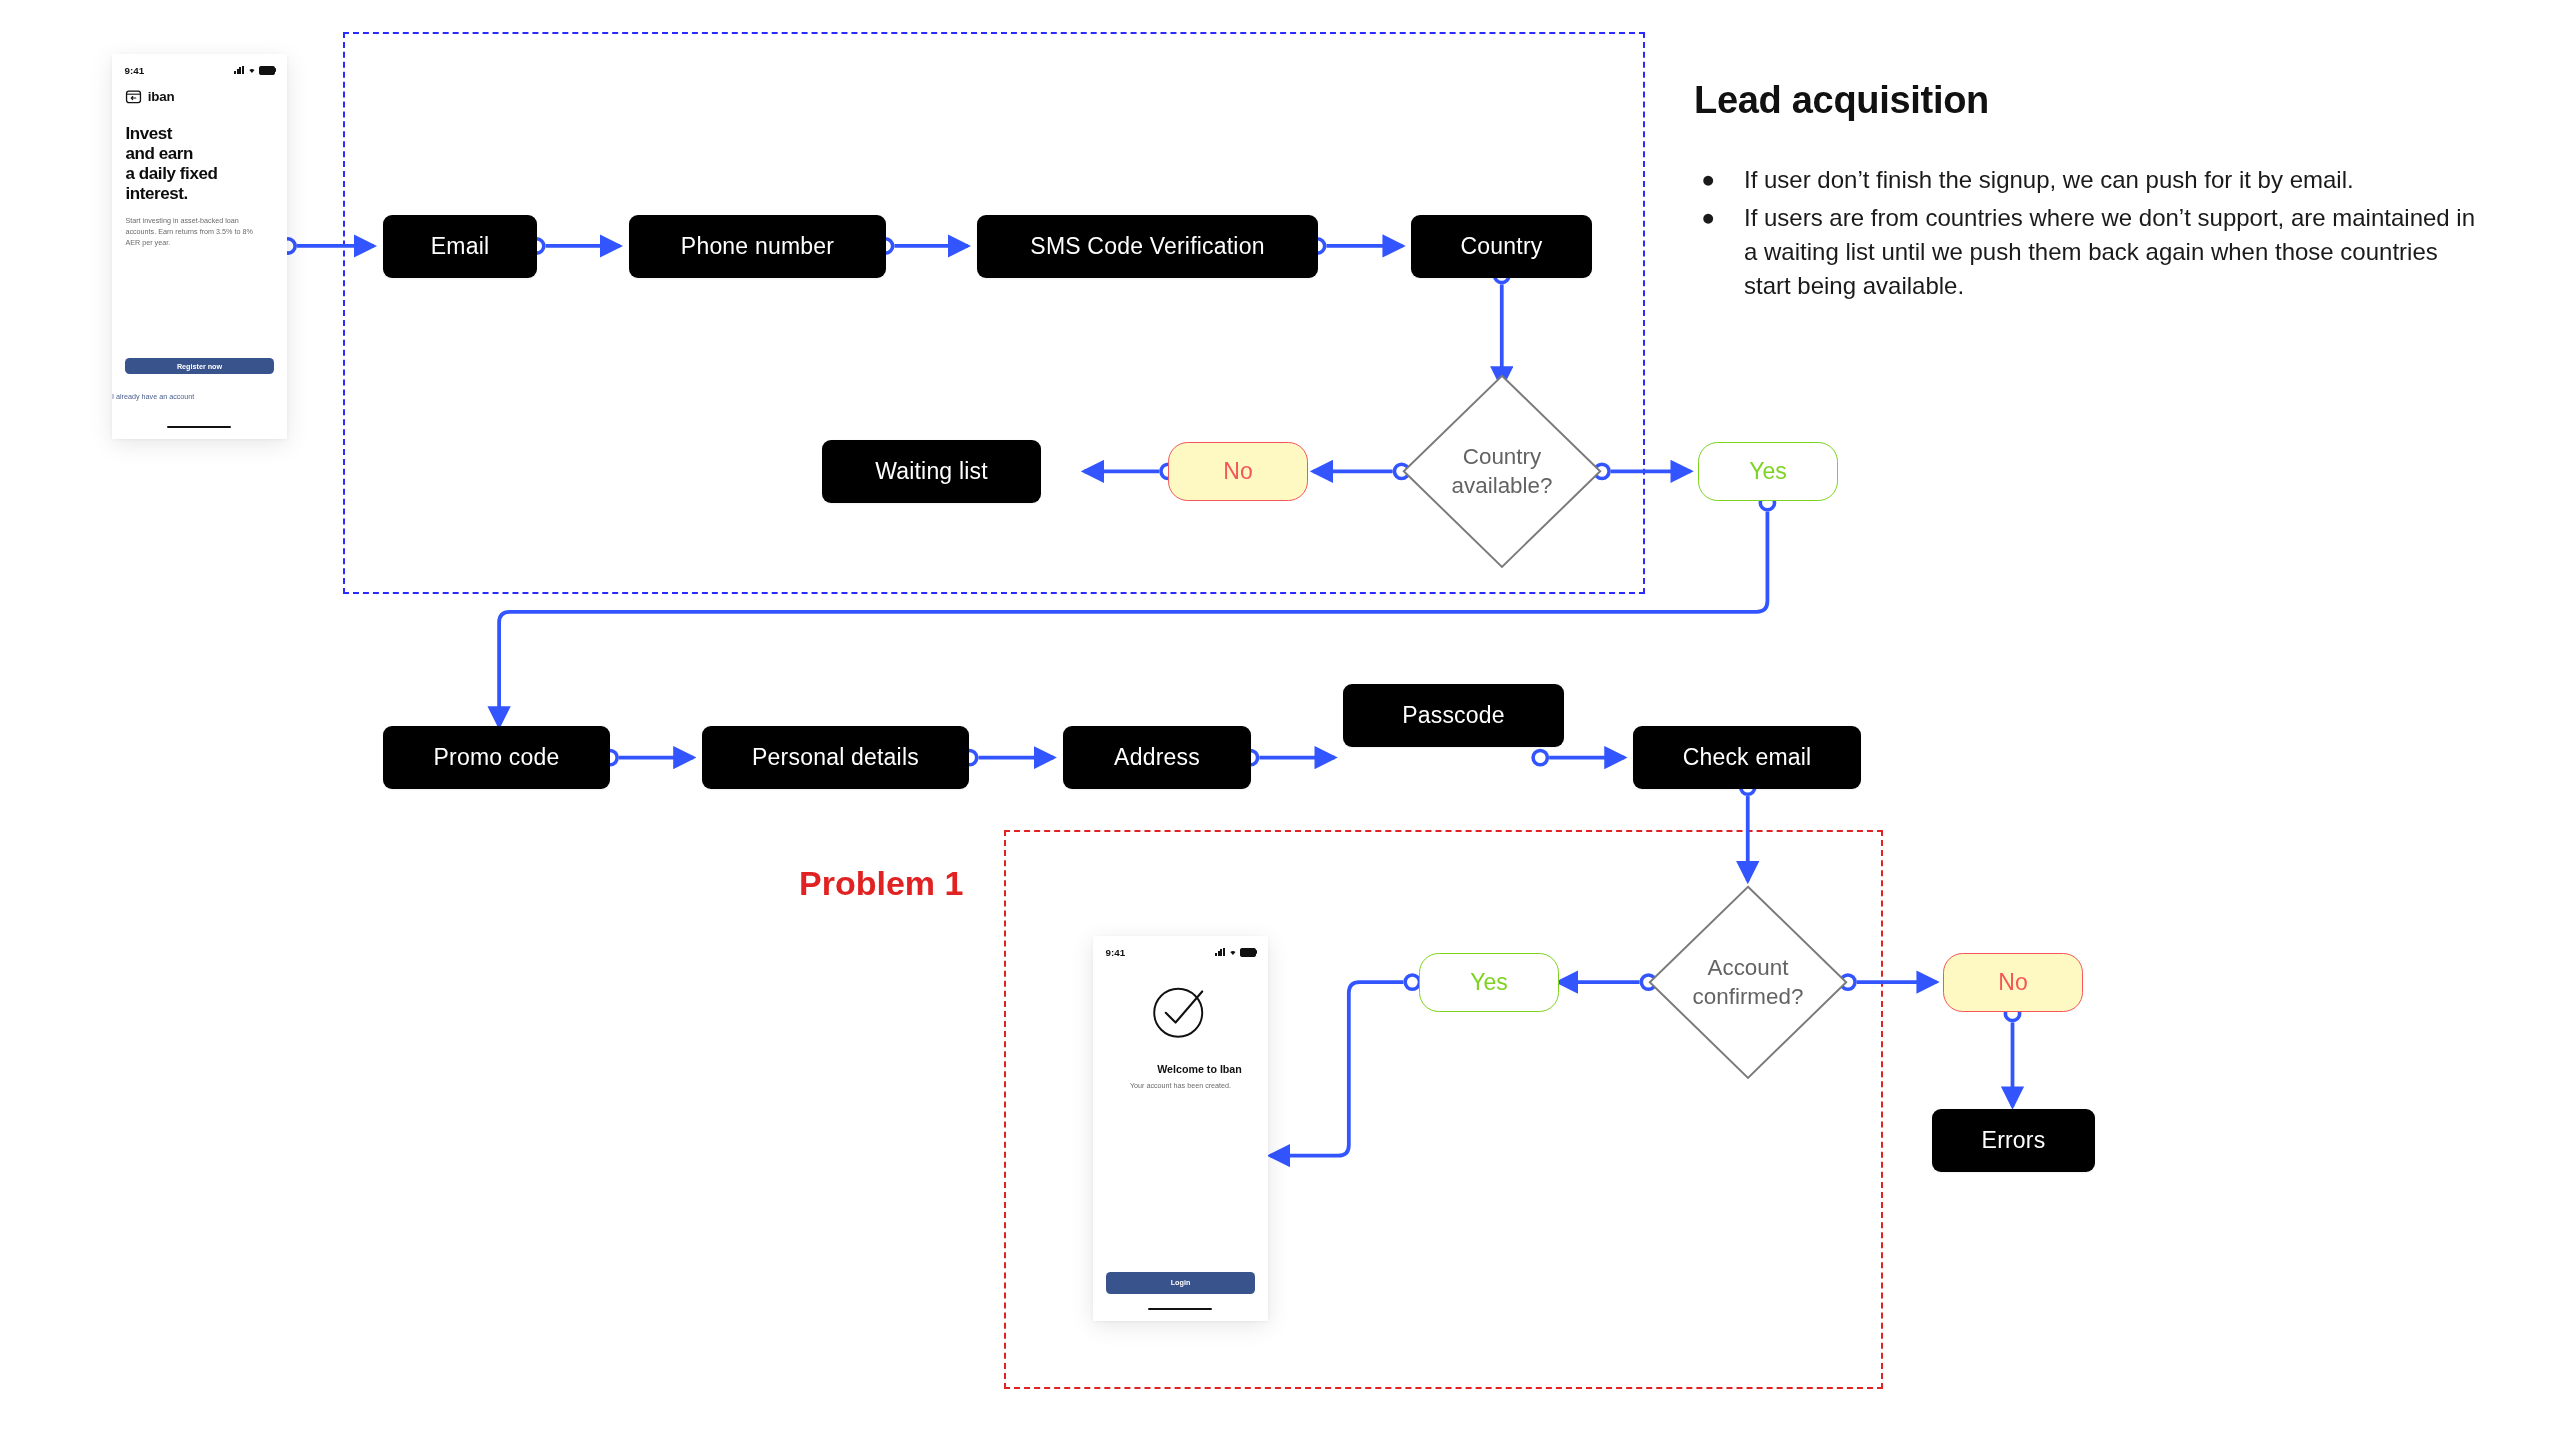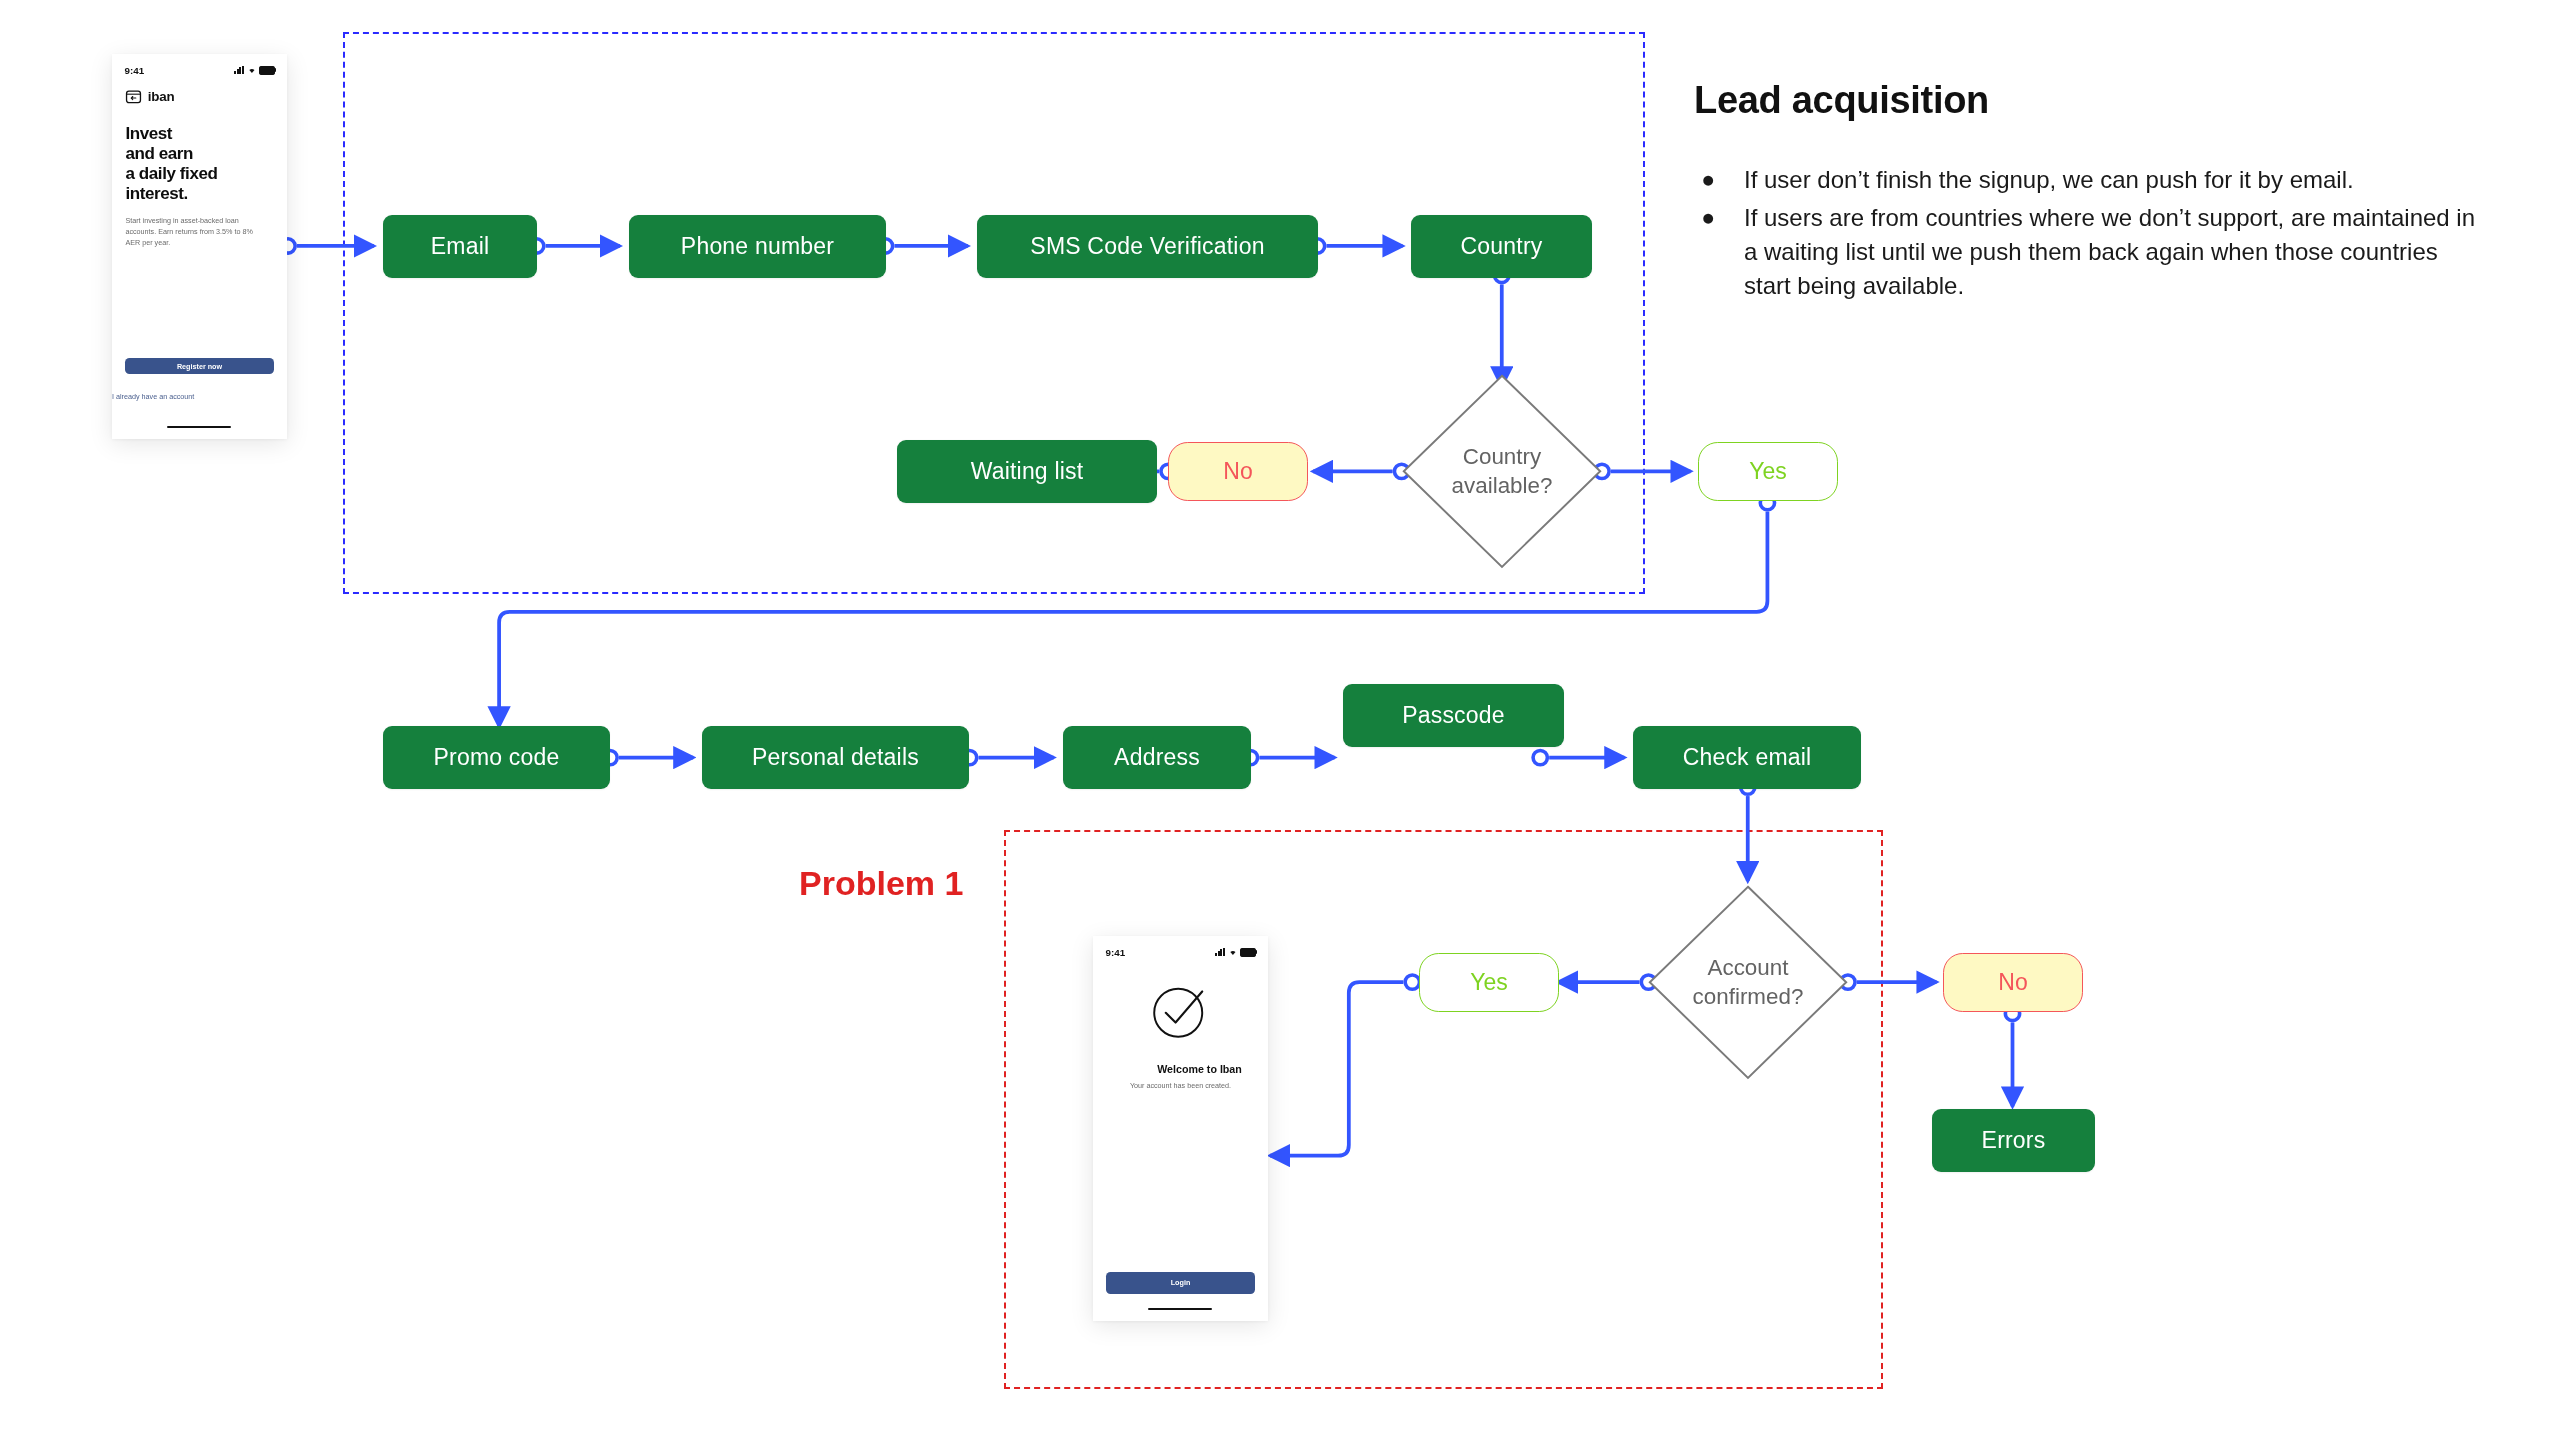--- a/index.html
+++ b/index.html
@@ -7,21 +7,21 @@
        font-family:"Liberation Sans","DejaVu Sans",sans-serif;}
 
   .canvas{position:absolute;inset:0;}
 
   
   svg.wires{position:absolute;left:0;top:0;width:2576px;height:1449px;overflow:visible;}
 
   
   .node{position:absolute;display:flex;align-items:center;justify-content:center;
         box-sizing:border-box;text-align:center;line-height:1.15;}
-  .node-blue{background:#15803d;color:#ffffff;border-radius:9px;
+  .node-blue{background:#000000;color:#ffffff;border-radius:9px;
              font-size:23px;letter-spacing:0.2px;
              box-shadow:0 0.9px 1.8px rgba(0,0,0,.06);}
   .node-yes{background:#ffffff;color:#7ed321;border:1.8px solid #7ed321;border-radius:19.7px;
             font-size:23px;}
   .node-no{background:#fef9c3;color:#f4565a;border:1.8px solid #f4565a;border-radius:19.7px;
            font-size:23px;}
   .diamond{position:absolute;}
   .diamond .dshape{position:absolute;inset:0;}
   .diamond .dlabel{position:absolute;inset:0;display:flex;align-items:center;
                    justify-content:center;color:#636363;font-size:22.4px;line-height:1.28;
@@ -174,21 +174,21 @@
         <span>Country</span><br>
         <span>available?</span>
       </span>
     </div>
   </div>
 
   <div class="node node-no" style="left:1168px;top:442px;width:140px;height:59px;">
     <span>No</span>
   </div>
 
-  <div class="node node-blue" style="left:897px;top:440px;width:260px;height:63px;">
+  <div class="node node-blue" style="left:822px;top:440px;width:219px;height:63px;">
     <span>Waiting list</span>
   </div>
 
   <div class="node node-yes" style="left:1698px;top:442px;width:140px;height:59px;">
     <span>Yes</span>
   </div>
 
   <div class="node node-blue" style="left:383px;top:726px;width:227px;height:63px;">
     <span>Promo code</span>
   </div>

